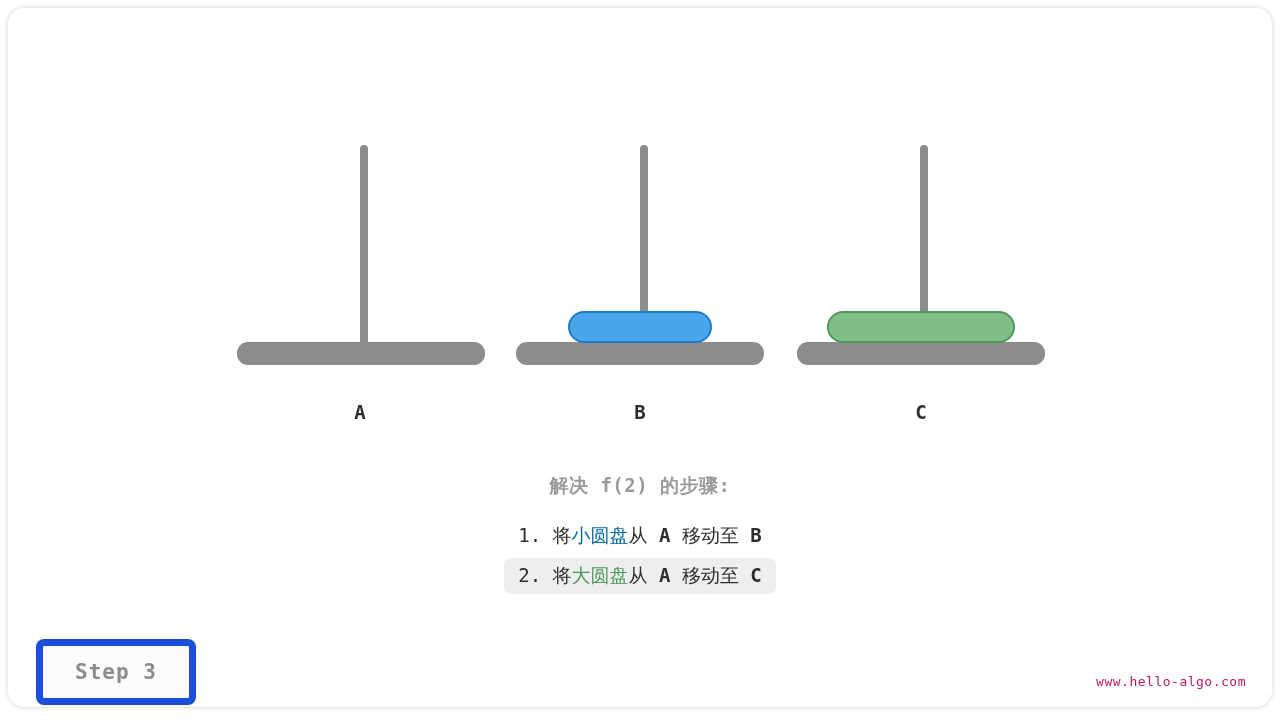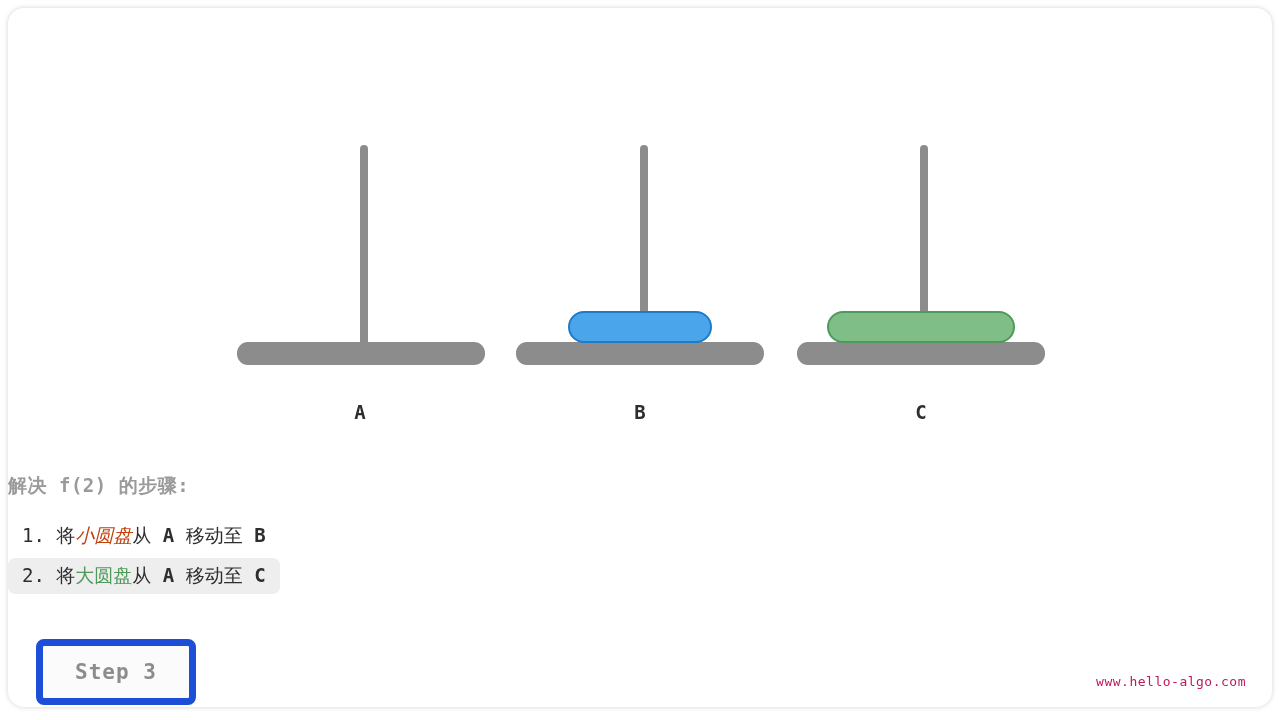--- a/index.html
+++ b/index.html
@@ -95,20 +95,21 @@
     background: #7FBE87;
     border-color: #4F9A5B;
   }
 
   
   .steps {
     position: absolute;
     left: 0;
     top: 465px;
     width: 1264px;
+    text-align: center;
   }
   .steps-title {
     font-size: 19px;
     font-weight: bold;
     color: #9a9a9a;
     letter-spacing: 0.5px;
     font-family: "DejaVu Sans Mono", "Liberation Mono", monospace;
     margin-bottom: 17px;
   }
   .step-row {
@@ -117,21 +118,21 @@
     color: #2e2e2e;
     font-family: "DejaVu Sans Mono", "Liberation Mono", monospace;
     padding: 5px 14px;
     border-radius: 7px;
     margin: 2px 0;
     white-space: pre;
   }
   .step-row.highlight {
     background: #eeeeee;
   }
-  .disk-small-word { color: #c2410c; font-style: italic; }
+  .disk-small-word { color: #0369a1; }
   .disk-large-word { color: #4F9A5B; }
   .peg-word { font-weight: bold; }
 
   
   .step-badge {
     position: absolute;
     left: 28px;
     top: 631px;
     width: 146px;
     height: 52px;

